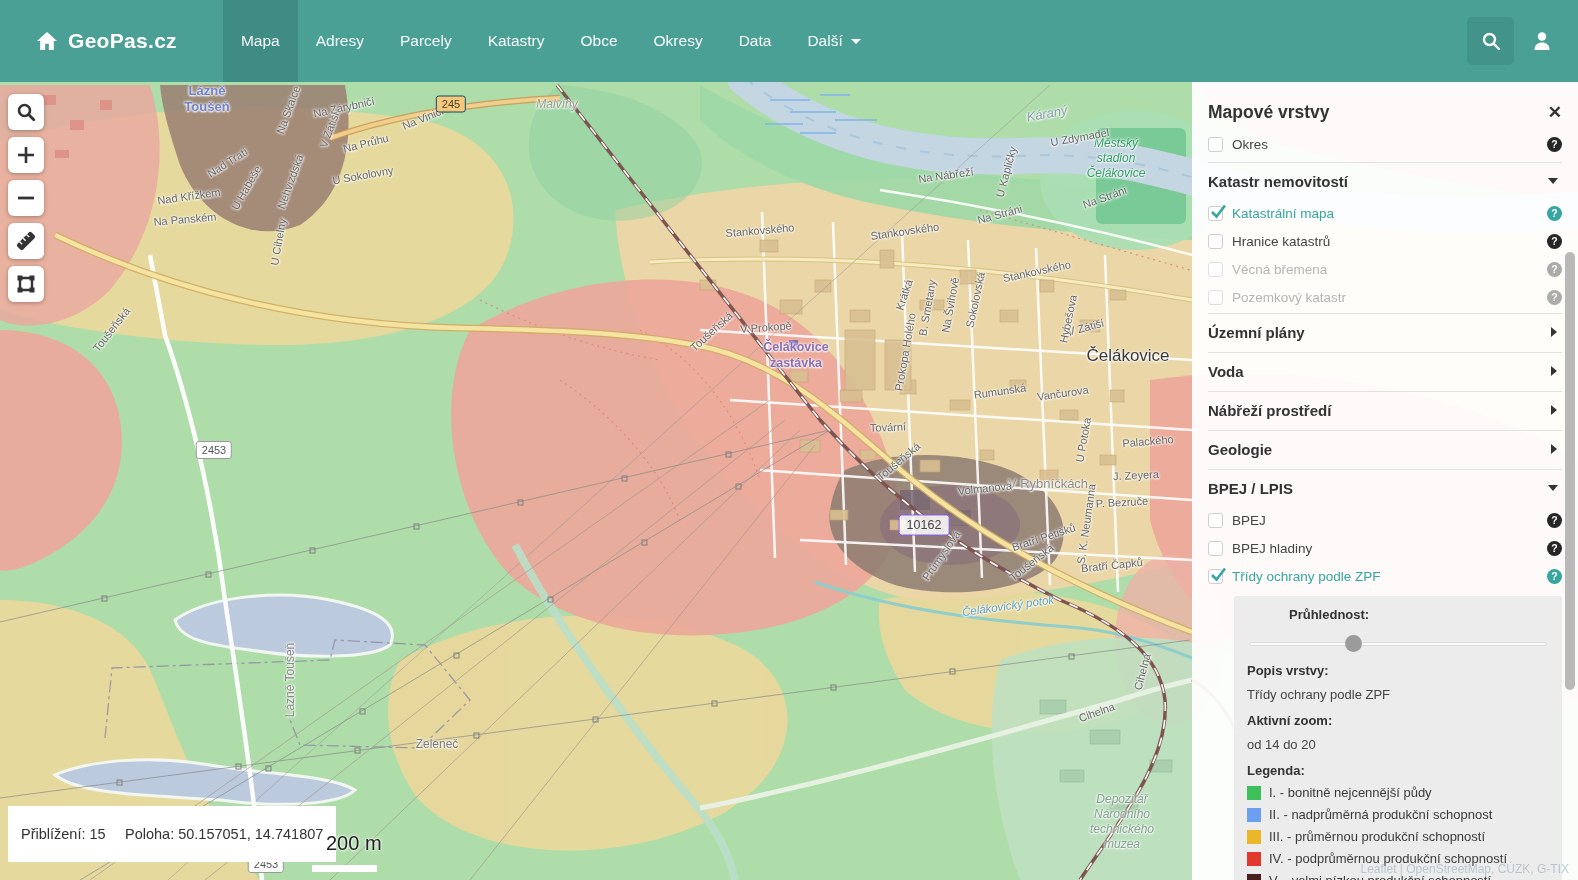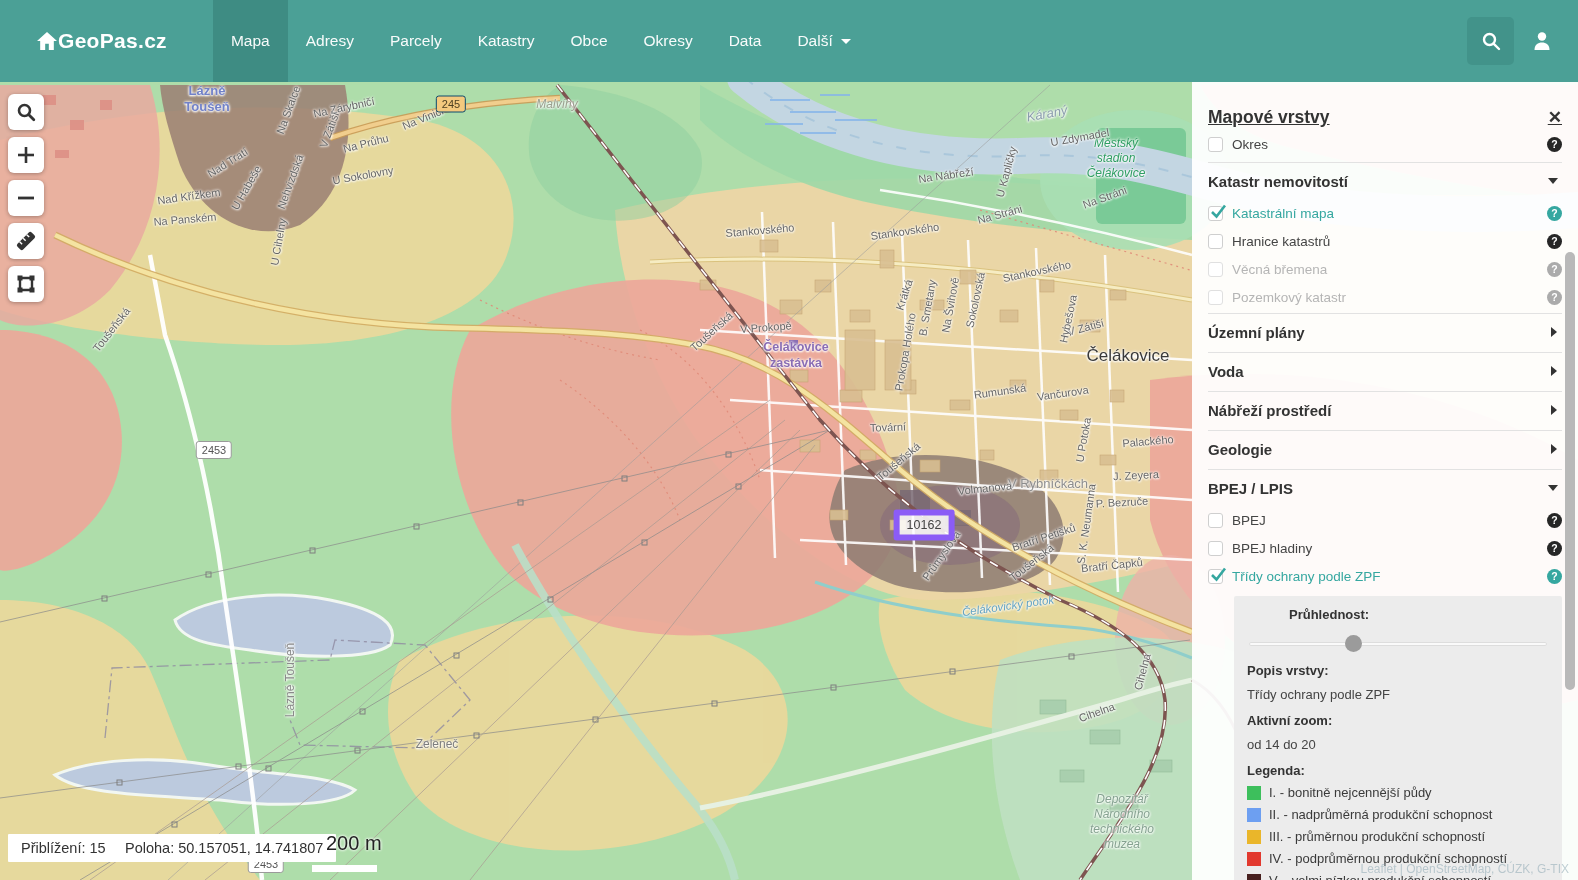--- a/index.html
+++ b/index.html
@@ -2,21 +2,21 @@
 <html><head>
 <meta charset="utf-8">
 <style>
   * { margin:0; padding:0; box-sizing:border-box; }
   html,body { width:1578px; height:880px; overflow:hidden;
     font-family:"Liberation Sans", sans-serif; background:#aeddaa; }
 
   
   .topnav { position:absolute; left:0; top:0; width:1578px; height:82px;
     background:#4ba096; z-index:100; display:flex; align-items:stretch; }
-  .brand-wrap { display:flex; align-items:center; padding:0 46px 0 36px; cursor:pointer; }
+  .brand-wrap { display:flex; align-items:center; gap:10px; padding:0 46px 0 36px; cursor:pointer; }
   .brand { color:#fff; font-size:21px; font-weight:bold; letter-spacing:.3px; }
   .navitems { display:flex; align-items:stretch;text-align:right; }
   .navitem { display:flex; align-items:center; padding:0 18px; color:rgba(255,255,255,.96);
     font-size:15.5px; text-decoration:none; cursor:pointer; }
   .navitem.active { background:#3e8c83; }
   .caret-down-w { width:0; height:0; border-left:5px solid transparent; border-right:5px solid transparent;
     border-top:5px solid #fff; margin-left:8px; display:inline-block; }
   .nav-right { margin-left:auto; display:flex; align-items:center; padding-right:24px; gap:16px; }
   .nav-search { width:47px; height:48px; background:#42938a; border:none; border-radius:5px;
     display:flex; align-items:center; justify-content:center; cursor:pointer; }
@@ -25,41 +25,41 @@
   
   #map { position:absolute; left:0; top:0; width:1578px; height:880px; cursor:grab; }
   #map svg { position:absolute; left:0; top:0; }
   #map-labels { position:absolute; left:0; top:0; width:100%; height:100%; z-index:10; pointer-events:none; }
   .map-label { position:absolute; font-size:11px; color:#666; line-height:1.25; white-space:pre-line;
     text-align:center; text-shadow:0 0 3px #fff, 0 0 3px #fff, 0 1px 2px #fff; }
   .shield-white { background:#fff; border:1px solid #9a9a9a; border-radius:3px; padding:0 5px;
     font-size:11px; color:#555; text-shadow:none; line-height:16px; }
   .shield-orange { background:#f4c97e; border:1px solid #0c4a6e; border-radius:3px; padding:0 5px;
     font-size:11px; color:#4f4122; text-shadow:none; line-height:15px; }
-  .shield-gray { background:rgba(255,255,255,.85); border:6px solid #8b5cf6; border-radius:3px;
+  .shield-gray { background:rgba(255,255,255,.85); border:1px solid #8b5cf6; border-radius:3px;
     padding:1px 7px; font-size:12.5px; color:#444; text-shadow:none; line-height:17px; }
 
   
   .tools { position:absolute; left:8px; top:94px; z-index:30; display:flex; flex-direction:column; gap:7px; }
   .toolbtn { width:36px; height:36px; background:#fff; border:none; border-radius:6px;
     box-shadow:0 1px 4px rgba(0,0,0,.3); cursor:pointer; display:flex; align-items:center; justify-content:center; }
 
   
-  .statusbox { position:absolute; background:#fff; color:#333; font-size:14.5px; padding:6px 13px;
+  .statusbox { position:absolute; background:#fff; color:#333; font-size:14.5px; padding:20px 13px;
     z-index:30; border-radius:1px; }
   #zoombox { left:8px; bottom:18px; }
   #posbox { left:112px; bottom:18px; }
   .scale-label { position:absolute; left:326px; bottom:25px; z-index:30; font-size:20px; color:#222;
     text-shadow:0 0 3px #fff,0 0 3px #fff; }
   .scale-bar { position:absolute; left:312px; bottom:8px; width:65px; height:7px; background:#fff; z-index:30; }
 
   
   .panel { position:absolute; left:1192px; top:82px; width:386px; height:798px;
     background:rgba(255,255,255,.94); z-index:40; padding:14px 16px 0 16px; color:#333; overflow:hidden; }
-  .panel-head { display:flex; align-items:flex-end; justify-content:space-between; height:32px;text-decoration:underline; }
+  .panel-head { display:flex; align-items:center; justify-content:space-between; height:32px; }
   .panel-title { font-size:17.5px; font-weight:bold; }
   .panel-close { background:none; border:none; font-size:17px; color:#333; cursor:pointer; font-weight:bold; }
   .layer-row { display:flex; align-items:center; height:28px; gap:9px; cursor:pointer; font-size:13.5px; color:#444; }
   .layer-row.first { height:32px; }
   .cb { position:relative; width:15px; height:15px; border:1px solid #cfcfcf; border-radius:3px; background:#fff; flex:0 0 15px; }
   .cb.dis { border-color:#e0e0e0; }
   .cb svg { position:absolute; left:0px; top:-5px; }
   .lbl-on { color:#35a7a0; }
   .lbl-dis { color:#b5b5b5; }
   .badge { margin-left:auto; width:15px; height:15px; border-radius:50%; color:#fff; font-size:10.5px;

